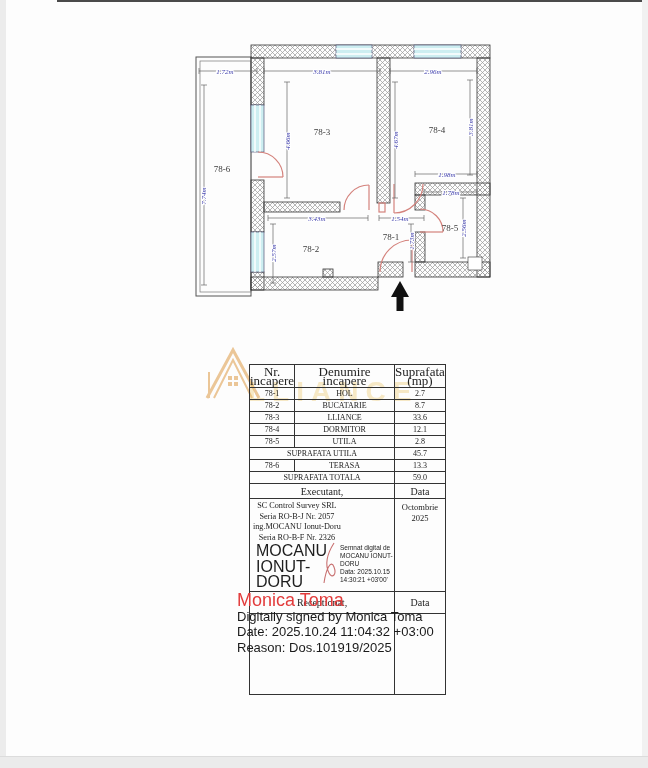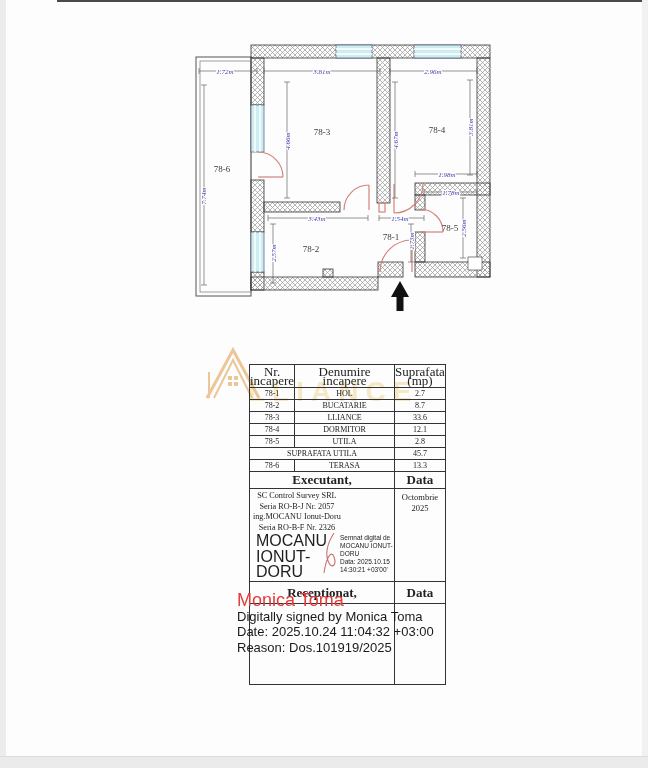--- a/index.html
+++ b/index.html
@@ -13,21 +13,21 @@
   #edge-bottom{left:0;top:756px;width:648px;height:12px;background:#ebebeb;border-top:1px solid #dcdcdc;}
   
   #wm-letters{left:248px;top:376px;width:200px;color:rgba(233,196,106,0.38);
       font-size:28px;font-weight:bold;letter-spacing:7px;font-family:"Liberation Sans",sans-serif;}
   
   #room-table{left:249px;top:364px;border-collapse:collapse;table-layout:fixed;
       font-family:"Liberation Serif",serif;color:#222;}
   #room-table td{border:1px solid #333;padding:0;text-align:center;overflow:visible;}
   td.hdr{font-size:13px;line-height:9px;height:22px;}
   td.row{font-size:8px;line-height:10px;height:11px;}
-  td.lbl{font-size:13px;height:14px;font-weight:bold;}
+  td.lbl{font-size:10px;height:14px;}
   
   #exec-cell{height:92px;vertical-align:top;position:relative;}
   .exec-lines{position:absolute;left:3px;top:2px;text-align:center;font-size:8.2px;line-height:10.6px;
       font-family:"Liberation Serif",serif;white-space:nowrap;}
   #mocanu-big{position:absolute;left:6px;top:44px;text-align:left;font-size:16px;line-height:15.5px;
       color:#1d1d1d;font-family:"Liberation Sans",sans-serif;}
   #mocanu-small{position:absolute;left:90px;top:45px;text-align:left;font-size:6.5px;line-height:8px;
       color:#222;font-family:"Liberation Sans",sans-serif;white-space:nowrap;}
   #mocanu-squiggle{position:absolute;left:70px;top:42px;}
   #octombrie{width:42px;margin:3px auto 0 auto;font-size:8.5px;line-height:11px;}
@@ -219,20 +219,24 @@
       <td class="row">2.8</td>
     </tr>
     <tr>
       <td class="row" colspan="2">SUPRAFATA UTILA</td>
       <td class="row">45.7</td>
     </tr>
     <tr>
       <td class="row">78-6</td>
       <td class="row">TERASA</td>
       <td class="row">13.3</td>
+    </tr>
+    <tr>
+      <td class="row" colspan="2">SUPRAFATA TOTALA</td>
+      <td class="row">59.0</td>
     </tr>
     <tr>
       <td class="lbl" colspan="2">Executant,</td>
       <td class="lbl">Data</td>
     </tr>
     <tr>
       <td id="exec-cell" colspan="2">
         <div class="exec-lines">
           <div>SC Control Survey SRL</div>
           <div>Seria RO-B-J Nr. 2057</div>

